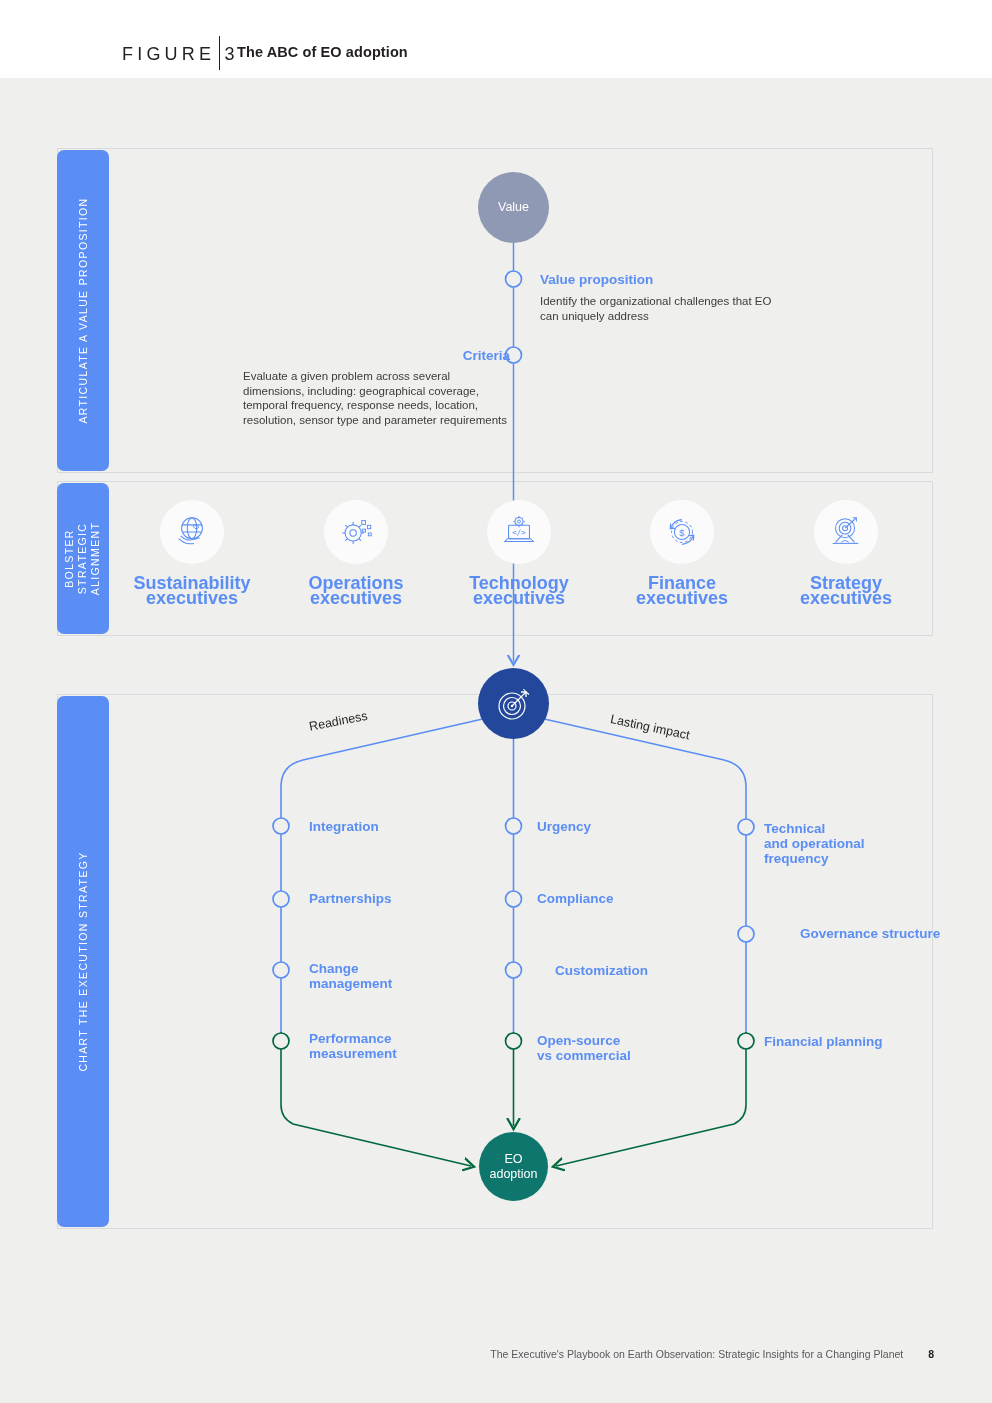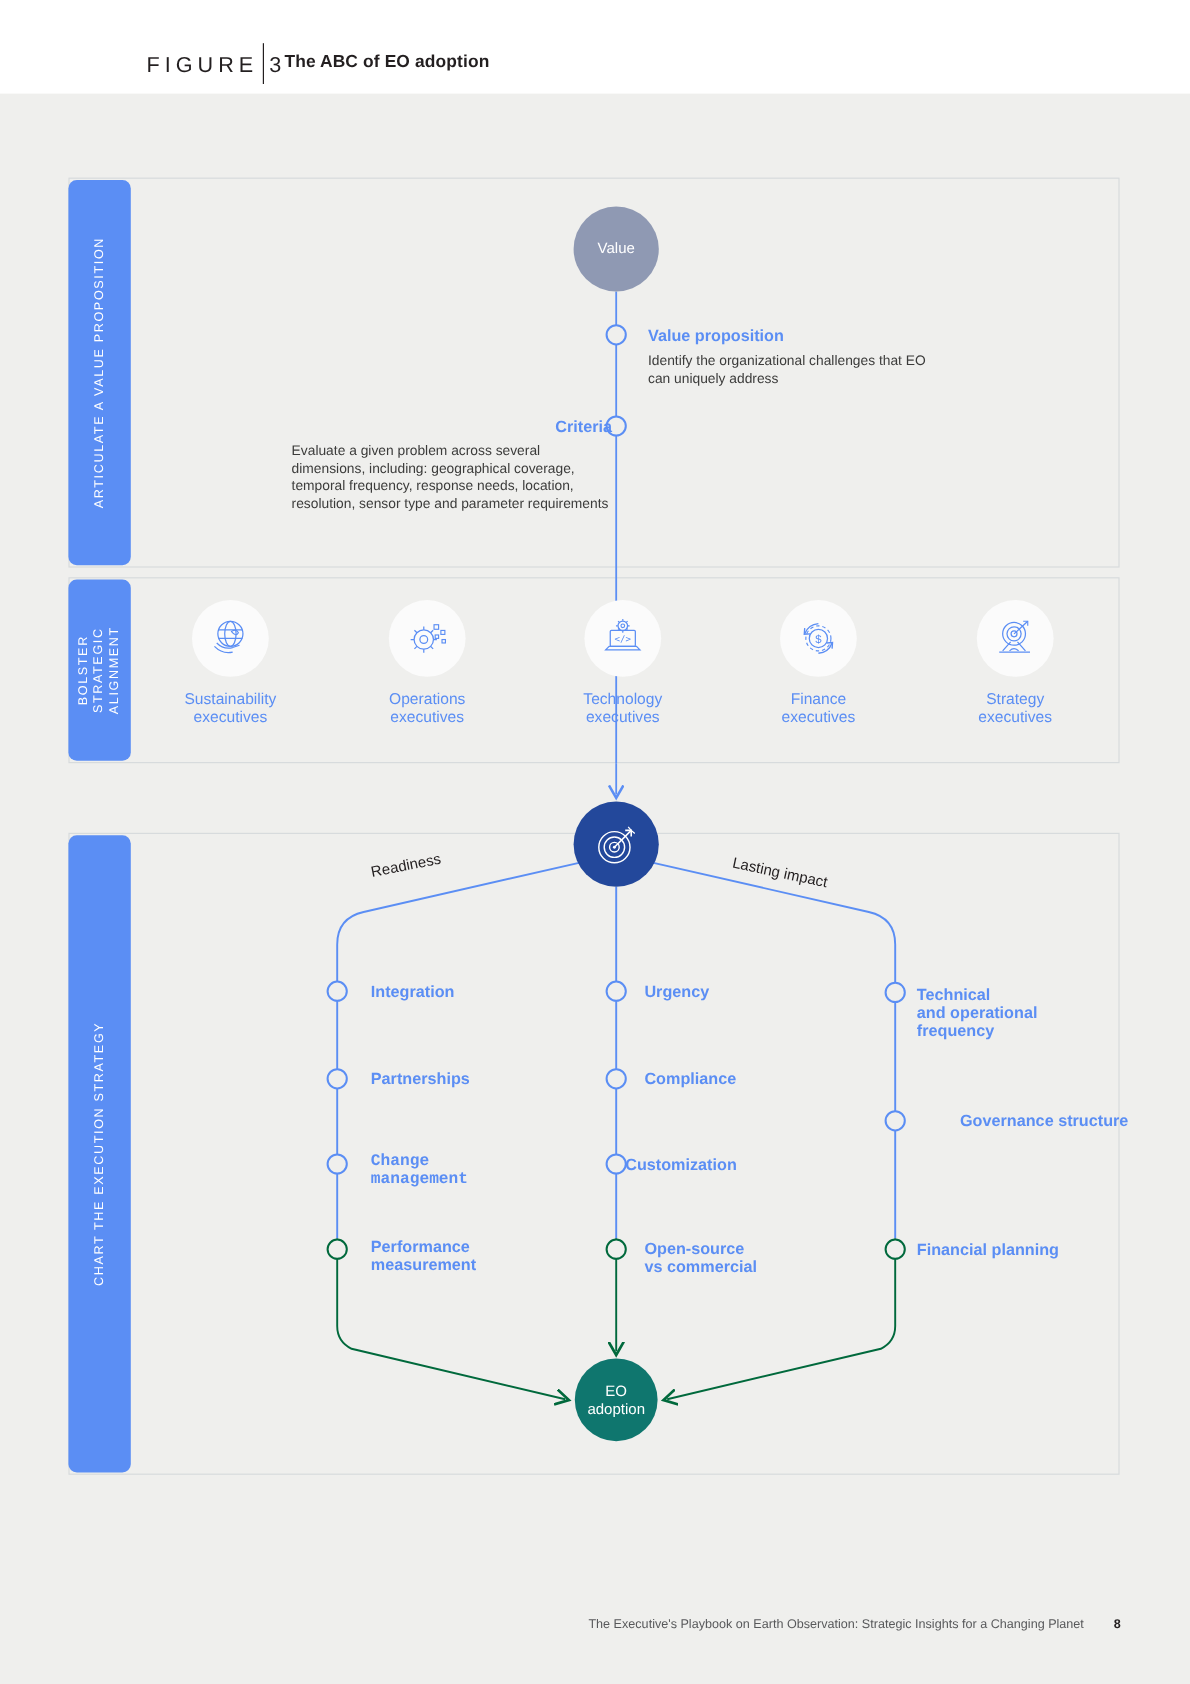--- a/index.html
+++ b/index.html
@@ -96,21 +96,21 @@
 
   
   .exec{
     position:absolute;top:500px;width:150px;text-align:center;
   }
   .exec .bubble{
     width:64px;height:64px;border-radius:50%;background:#fbfbfb;
     margin:0 auto 12px auto;display:flex;align-items:center;justify-content:center;
   }
   .exec .exec-label{
-    color:#5b8ef4;font-size:13px;font-weight:400;line-height:14.5px;
+    color:#5b8ef4;font-size:18px;font-weight:700;line-height:14.5px;
   }
   #exec-0{left:117px;}
   #exec-1{left:281px;}
   #exec-2{left:444px;}
   #exec-3{left:607px;}
   #exec-4{left:771px;}
 
   
   .path-word{
     position:absolute;color:#231f20;font-size:12.5px;white-space:nowrap;
@@ -323,28 +323,28 @@
 executives</div>
 </div>
 
 <div class="path-word" id="word-readiness">Readiness</div>
 <div class="path-word" id="word-lasting">Lasting impact</div>
 <div id="word-pathways" style="white-space: pre-line;">Pathways to
 implementation</div>
 
 <div class="item" style="left:309px;top:819px;">Integration</div>
 <div class="item" style="left:309px;top:891px;">Partnerships</div>
-<div class="item" style="left: 309px; top: 961px; white-space: pre-line; font-family: Liberation Mono, monospace;">Change
+<div class="item" style="left: 309px; top: 961px; white-space: pre-line;">Change
 management</div>
 <div class="item" style="left: 309px; top: 1031px; white-space: pre-line;">Performance
 measurement</div>
 
 <div class="item" style="left:537px;top:819px;">Urgency</div>
 <div class="item" style="left:537px;top:891px;">Compliance</div>
-<div class="item" style="left:521px;top:963px;">Customization</div>
+<div class="item" style="left:555px;top:963px;">Customization</div>
 <div class="item" style="left: 537px; top: 1033px; white-space: pre-line;">Open-source
 vs commercial</div>
 
 <div class="item" style="left: 764px; top: 821px; white-space: pre-line;">Technical
 and operational
 frequency</div>
 <div class="item" style="left:800px;top:926px;">Governance structure</div>
 <div class="item" style="left:764px;top:1034px;">Financial planning</div>
 
 <div id="footer">

